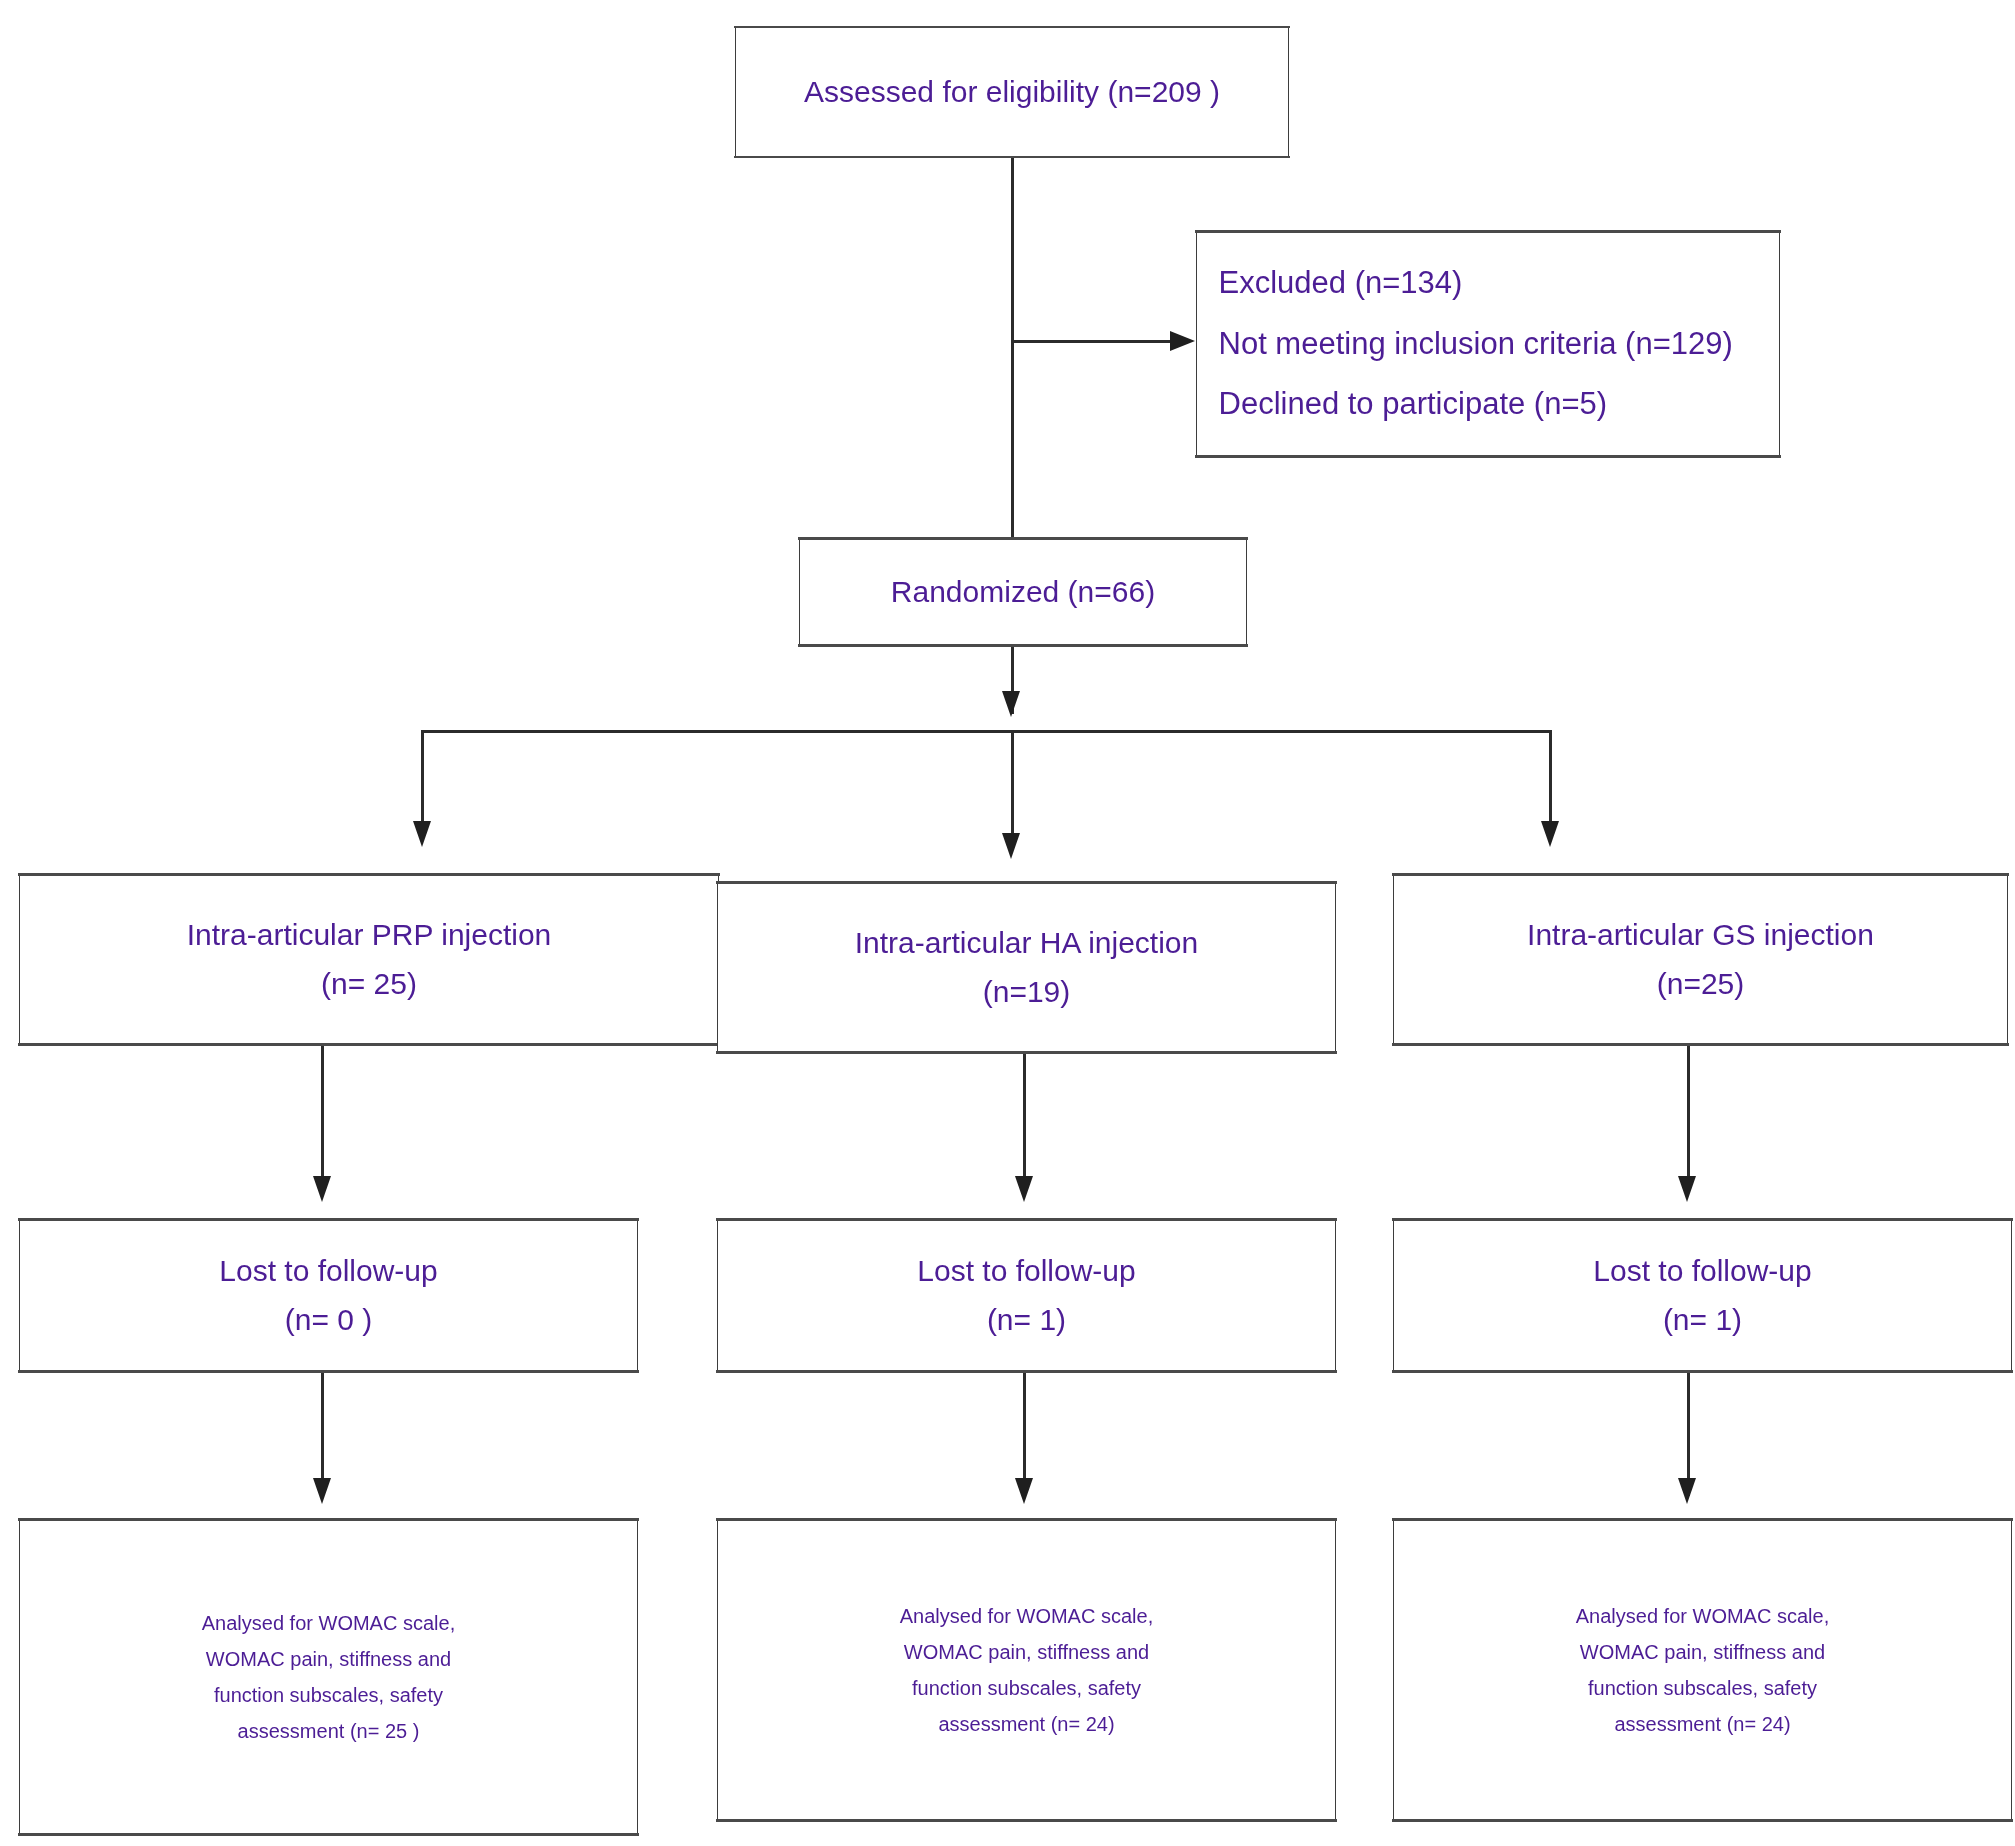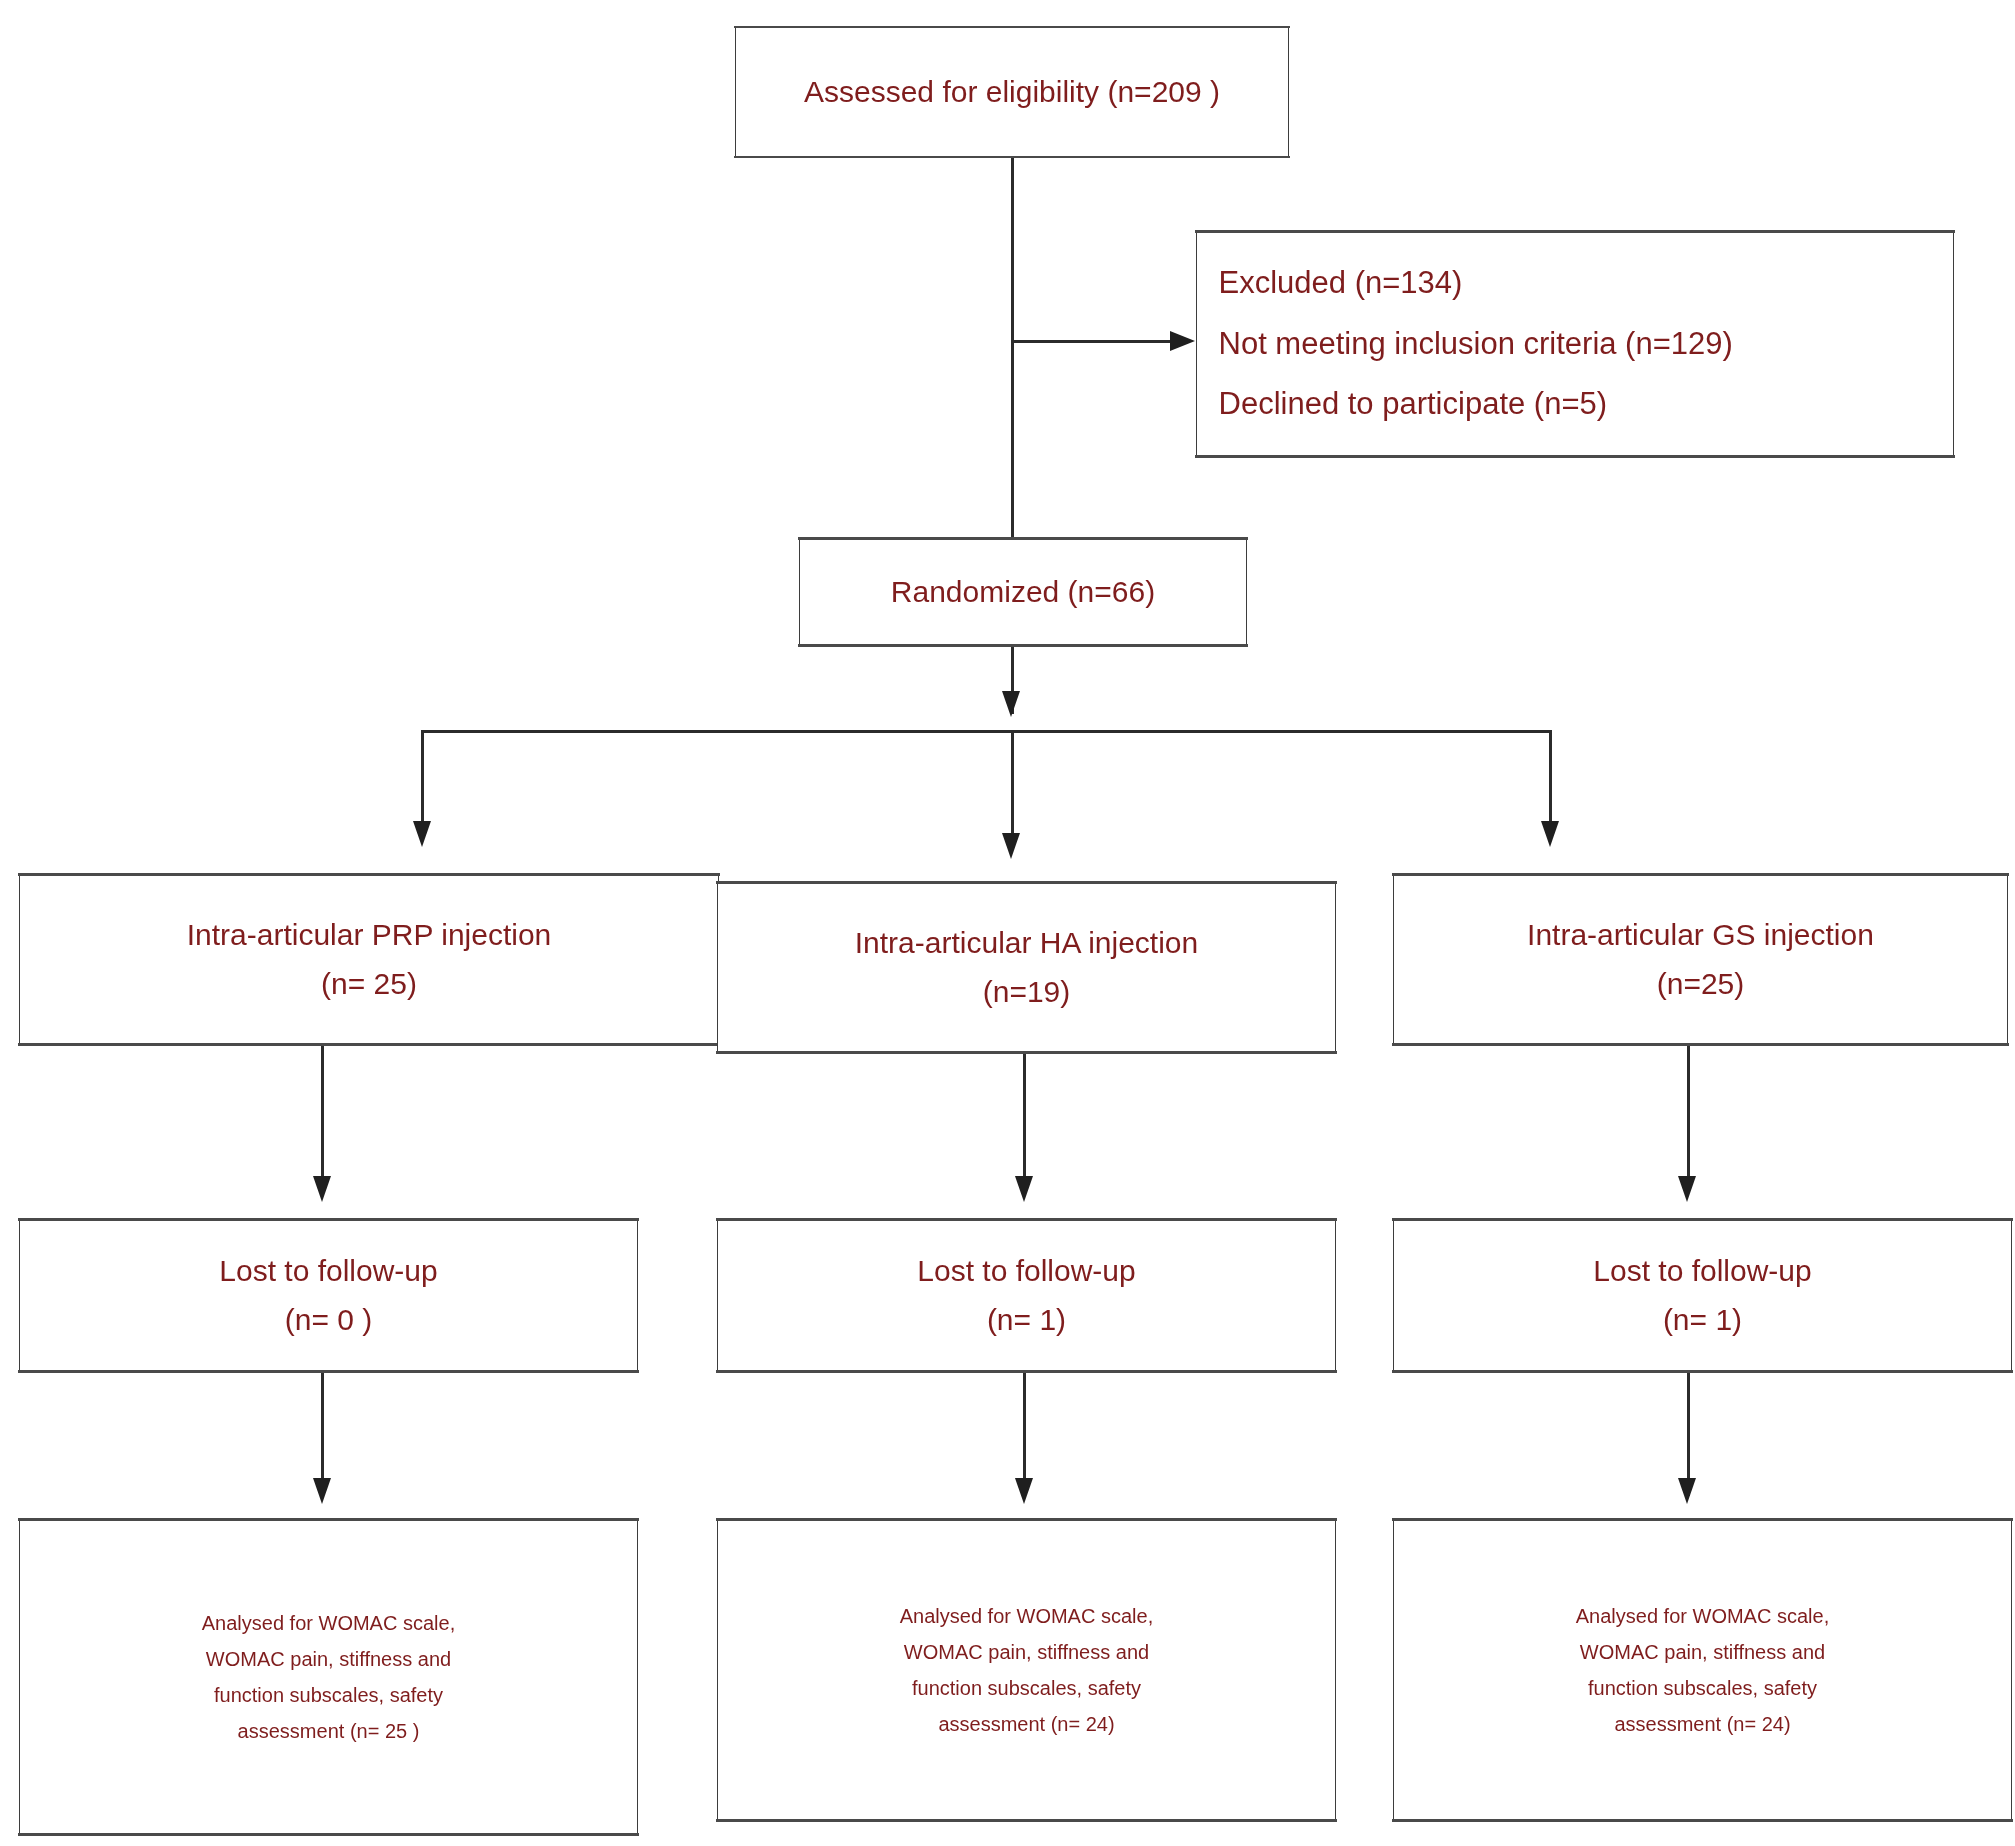--- a/index.html
+++ b/index.html
@@ -17,21 +17,21 @@
   }
   .node {
     position: absolute;
     box-sizing: border-box;
     border: 1.9px solid #3d3d3d;
     background: #ffffff;
     display: flex;
     align-items: center;
     justify-content: center;
     text-align: center;
-    color: #7f1d1d;
+    color: #4c1d95;
     z-index: 3;
   }
   
   .node::before,
   .node::after {
     content: "";
     position: absolute;
     left: -1.9px;
     right: -1.9px;
     height: 2.5px;
@@ -91,21 +91,21 @@
 
   <div class="node f-48" style="left:735px; top:26.5px; width:554px; height:131px;">
     <span class="txt">Assessed for eligibility (n=209 )</span>
   </div>
 
   <div class="vline" style="left:1011px; top:157px; height:380px;"></div>
 
   <div class="hline" style="left:1011px; top:340px; width:162px;"></div>
   <div class="arrow-right" style="left:1170px; top:331px;"></div>
 
-  <div class="node f-49" style="left:1196px; top:231px; width:758px; height:226px; justify-content:flex-start;">
+  <div class="node f-49" style="left:1196px; top:231px; width:584px; height:226px; justify-content:flex-start;">
     <span class="txt" style="text-align:left; padding:0 0 0 21.5px;">Excluded  (n=134)
 Not meeting inclusion criteria (n=129)
 Declined to participate (n=5)</span>
   </div>
 
   <div class="node f-48" style="left:799px; top:538px; width:448px; height:108px;">
     <span class="txt">Randomized (n=66)</span>
   </div>
 
   <div class="vline" style="left:1011px; top:646px; height:68px;"></div>

